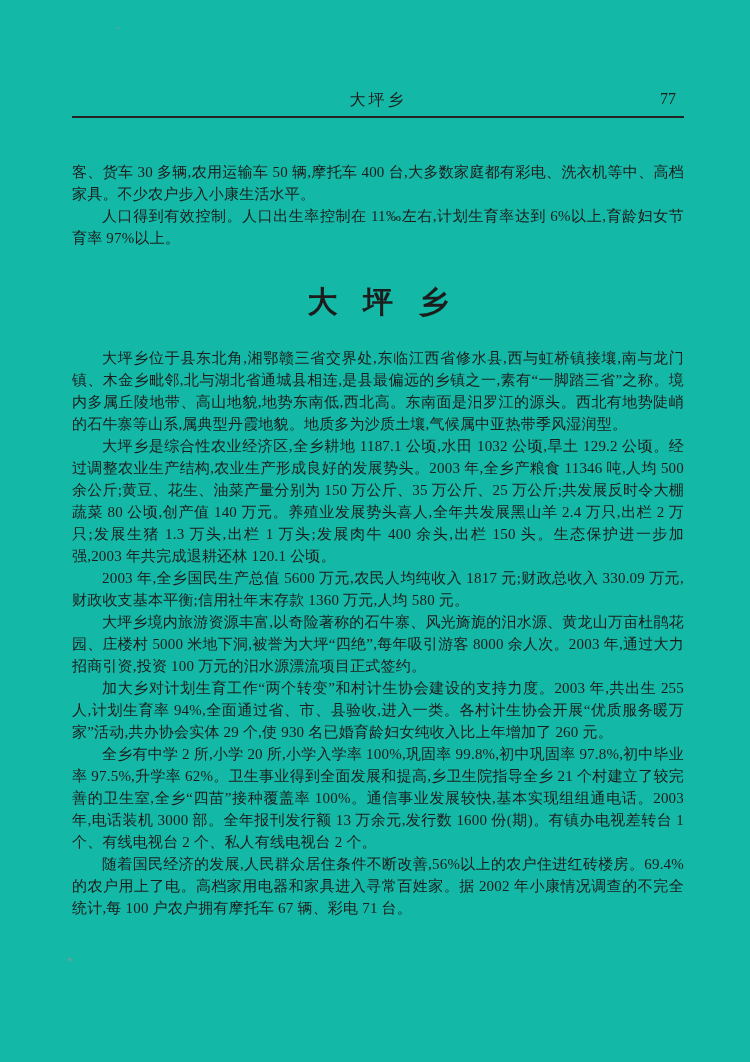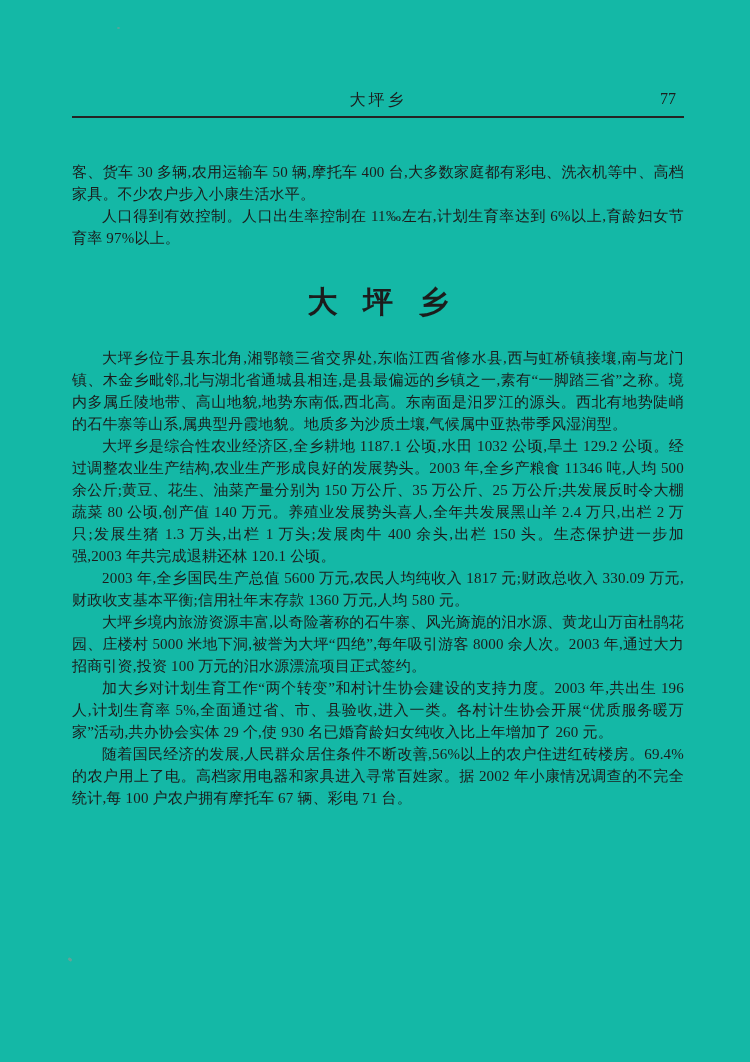--- a/index.html
+++ b/index.html
@@ -119,20 +119,21 @@
     <div class="text-block">
       <p class="para no-indent">客、货车 30 多辆,农用运输车 50 辆,摩托车 400 台,大多数家庭都有彩电、洗衣机等中、高档家具。不少农户步入小康生活水平。</p>
       <p class="para">人口得到有效控制。人口出生率控制在 11‰左右,计划生育率达到 6%以上,育龄妇女节育率 97%以上。</p>
 
       <h1 class="section-title">大坪乡</h1>
 
       <p class="para">大坪乡位于县东北角,湘鄂赣三省交界处,东临江西省修水县,西与虹桥镇接壤,南与龙门镇、木金乡毗邻,北与湖北省通城县相连,是县最偏远的乡镇之一,素有“一脚踏三省”之称。境内多属丘陵地带、高山地貌,地势东南低,西北高。东南面是汨罗江的源头。西北有地势陡峭的石牛寨等山系,属典型丹霞地貌。地质多为沙质土壤,气候属中亚热带季风湿润型。</p>
       <p class="para">大坪乡是综合性农业经济区,全乡耕地 1187.1 公顷,水田 1032 公顷,旱土 129.2 公顷。经过调整农业生产结构,农业生产形成良好的发展势头。2003 年,全乡产粮食 11346 吨,人均 500 余公斤;黄豆、花生、油菜产量分别为 150 万公斤、35 万公斤、25 万公斤;共发展反时令大棚蔬菜 80 公顷,创产值 140 万元。养殖业发展势头喜人,全年共发展黑山羊 2.4 万只,出栏 2 万只;发展生猪 1.3 万头,出栏 1 万头;发展肉牛 400 余头,出栏 150 头。生态保护进一步加强,2003 年共完成退耕还林 120.1 公顷。</p>
       <p class="para">2003 年,全乡国民生产总值 5600 万元,农民人均纯收入 1817 元;财政总收入 330.09 万元,财政收支基本平衡;信用社年末存款 1360 万元,人均 580 元。</p>
       <p class="para">大坪乡境内旅游资源丰富,以奇险著称的石牛寨、风光旖旎的汨水源、黄龙山万亩杜鹃花园、庄楼村 5000 米地下洞,被誉为大坪“四绝”,每年吸引游客 8000 余人次。2003 年,通过大力招商引资,投资 100 万元的汨水源漂流项目正式签约。</p>
-      <p class="para">加大乡对计划生育工作“两个转变”和村计生协会建设的支持力度。2003 年,共出生 196 人,计划生育率 5%,全面通过省、市、县验收,进入一类。各村计生协会开展“优质服务暖万家”活动,共办协会实体 29 个,使 930 名已婚育龄妇女纯收入比上年增加了 260 元。</p>
+      <p class="para">加大乡对计划生育工作“两个转变”和村计生协会建设的支持力度。2003 年,共出生 255 人,计划生育率 94%,全面通过省、市、县验收,进入一类。各村计生协会开展“优质服务暖万家”活动,共办协会实体 29 个,使 930 名已婚育龄妇女纯收入比上年增加了 260 元。</p>
+      <p class="para">全乡有中学 2 所,小学 20 所,小学入学率 100%,巩固率 99.8%,初中巩固率 97.8%,初中毕业率 97.5%,升学率 62%。卫生事业得到全面发展和提高,乡卫生院指导全乡 21 个村建立了较完善的卫生室,全乡“四苗”接种覆盖率 100%。通信事业发展较快,基本实现组组通电话。2003 年,电话装机 3000 部。全年报刊发行额 13 万余元,发行数 1600 份(期)。有镇办电视差转台 1 个、有线电视台 2 个、私人有线电视台 2 个。</p>
       <p class="para">随着国民经济的发展,人民群众居住条件不断改善,56%以上的农户住进红砖楼房。69.4%的农户用上了电。高档家用电器和家具进入寻常百姓家。据 2002 年小康情况调查的不完全统计,每 100 户农户拥有摩托车 67 辆、彩电 71 台。</p>
     </div>
 
   </div>
 
   <span class="speck speck-bottom"></span>
 </div>
 
 </body></html>

